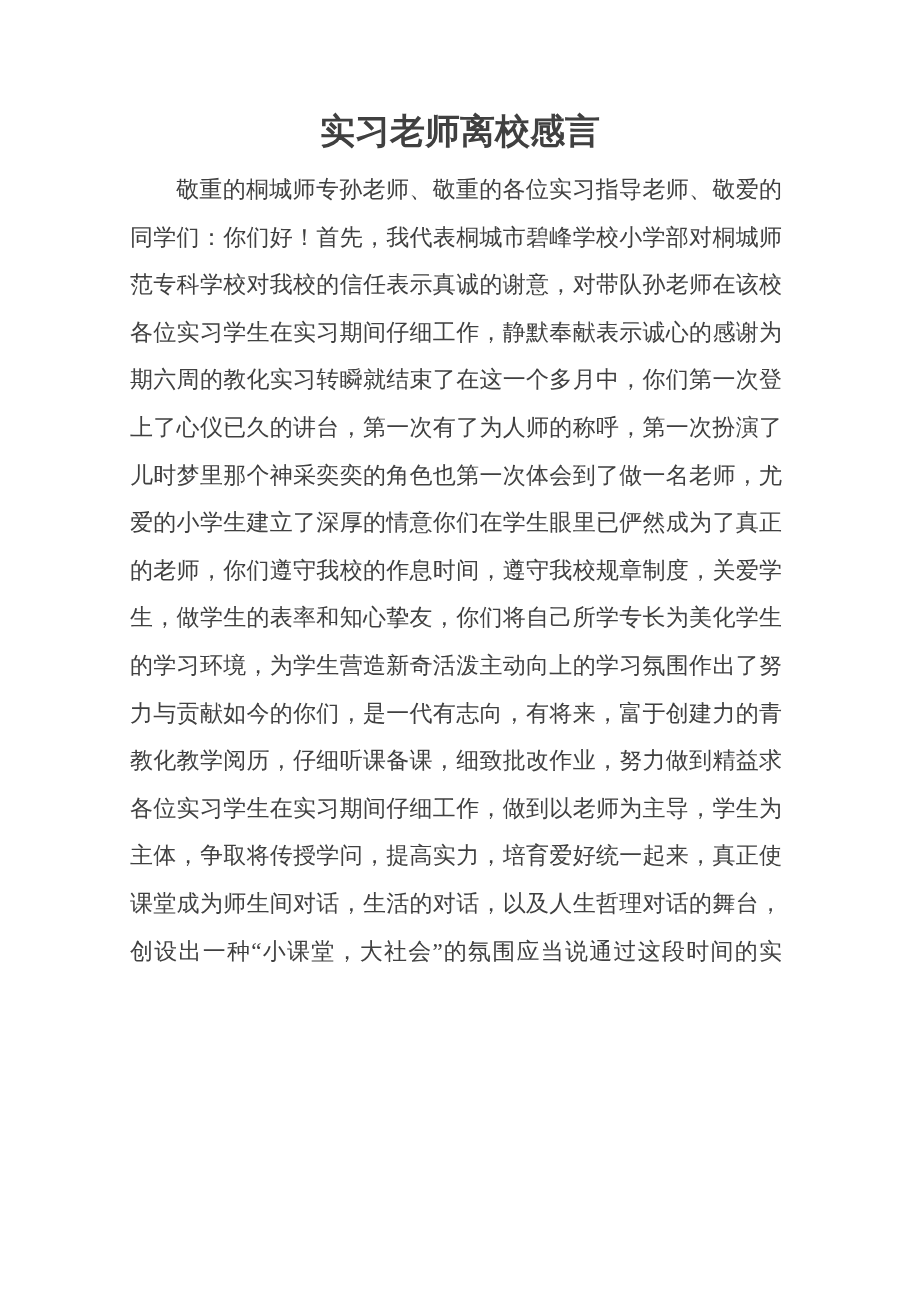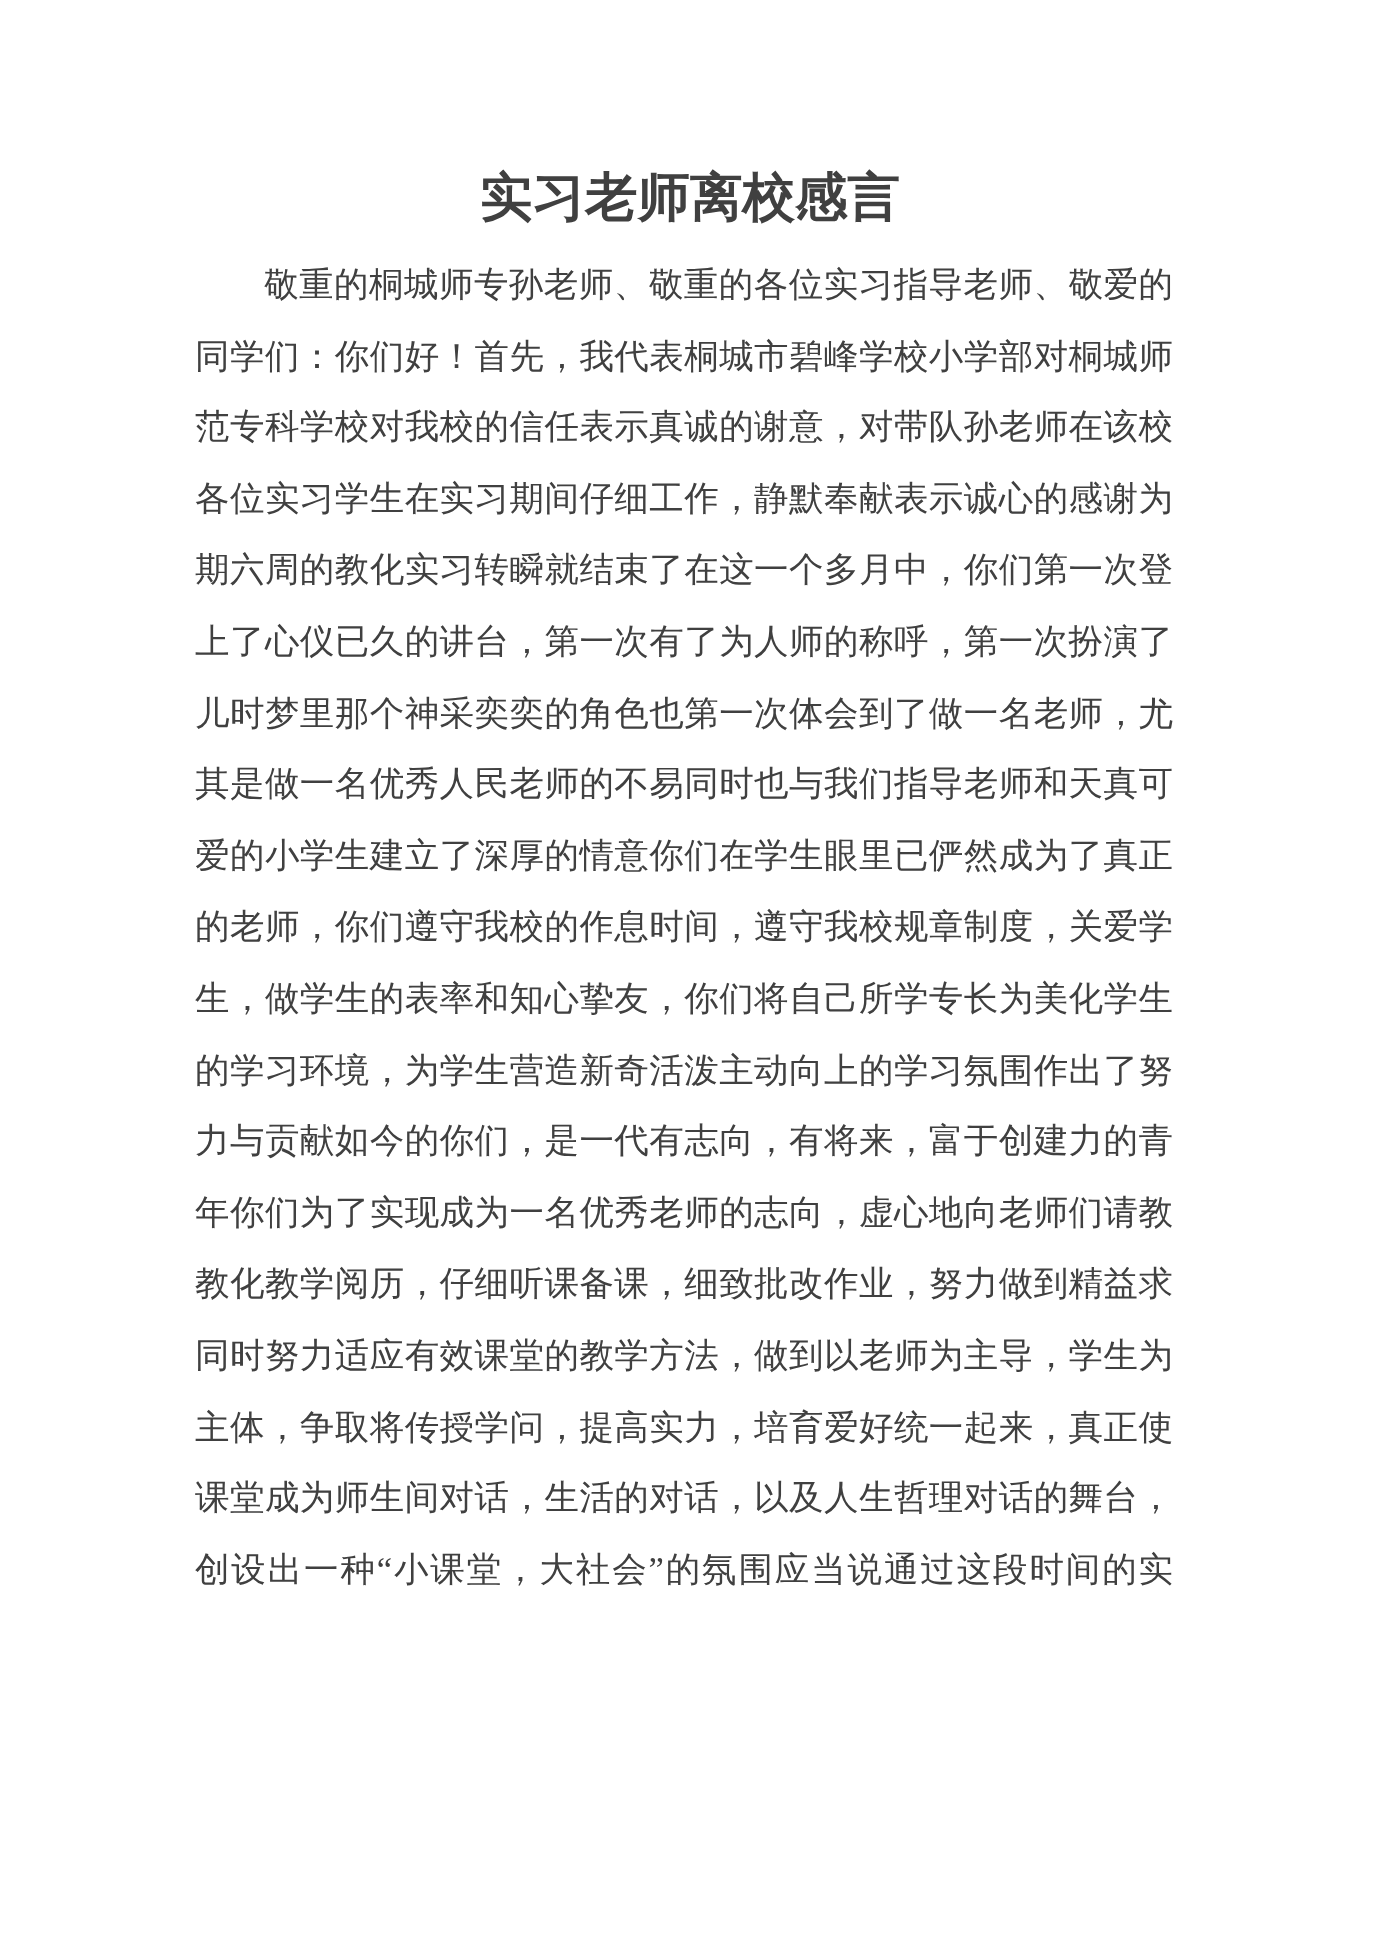--- a/index.html
+++ b/index.html
@@ -54,26 +54,24 @@
   <h1 class="doc-title" style="color: #404040;">实习老师离校感言</h1>
 
   <div class="doc-body" style="color: #404040;">
     <div class="para-line indent">敬重的桐城师专孙老师、敬重的各位实习指导老师、敬爱的</div>
     <div class="para-line">同学们：你们好！首先，我代表桐城市碧峰学校小学部对桐城师</div>
     <div class="para-line">范专科学校对我校的信任表示真诚的谢意，对带队孙老师在该校</div>
     <div class="para-line">各位实习学生在实习期间仔细工作，静默奉献表示诚心的感谢为</div>
     <div class="para-line">期六周的教化实习转瞬就结束了在这一个多月中，你们第一次登</div>
     <div class="para-line">上了心仪已久的讲台，第一次有了为人师的称呼，第一次扮演了</div>
     <div class="para-line">儿时梦里那个神采奕奕的角色也第一次体会到了做一名老师，尤</div>
-    <div class="para-line">其是做一名优秀人民老师的不易同时也与我们指导老师和天真可</div>
     <div class="para-line">爱的小学生建立了深厚的情意你们在学生眼里已俨然成为了真正</div>
     <div class="para-line">的老师，你们遵守我校的作息时间，遵守我校规章制度，关爱学</div>
     <div class="para-line">生，做学生的表率和知心挚友，你们将自己所学专长为美化学生</div>
     <div class="para-line">的学习环境，为学生营造新奇活泼主动向上的学习氛围作出了努</div>
     <div class="para-line">力与贡献如今的你们，是一代有志向，有将来，富于创建力的青</div>
-    <div class="para-line">年你们为了实现成为一名优秀老师的志向，虚心地向老师们请教</div>
     <div class="para-line">教化教学阅历，仔细听课备课，细致批改作业，努力做到精益求</div>
-    <div class="para-line">同时努力适应有效课堂的教学方法，做到以老师为主导，学生为</div>
+    <div class="para-line">各位实习学生在实习期间仔细工作，做到以老师为主导，学生为</div>
     <div class="para-line">主体，争取将传授学问，提高实力，培育爱好统一起来，真正使</div>
     <div class="para-line">课堂成为师生间对话，生活的对话，以及人生哲理对话的舞台，</div>
     <div class="para-line">创设出一种“小课堂，大社会”的氛围应当说通过这段时间的实</div>
   </div>
 </div>
 
 </body></html>

